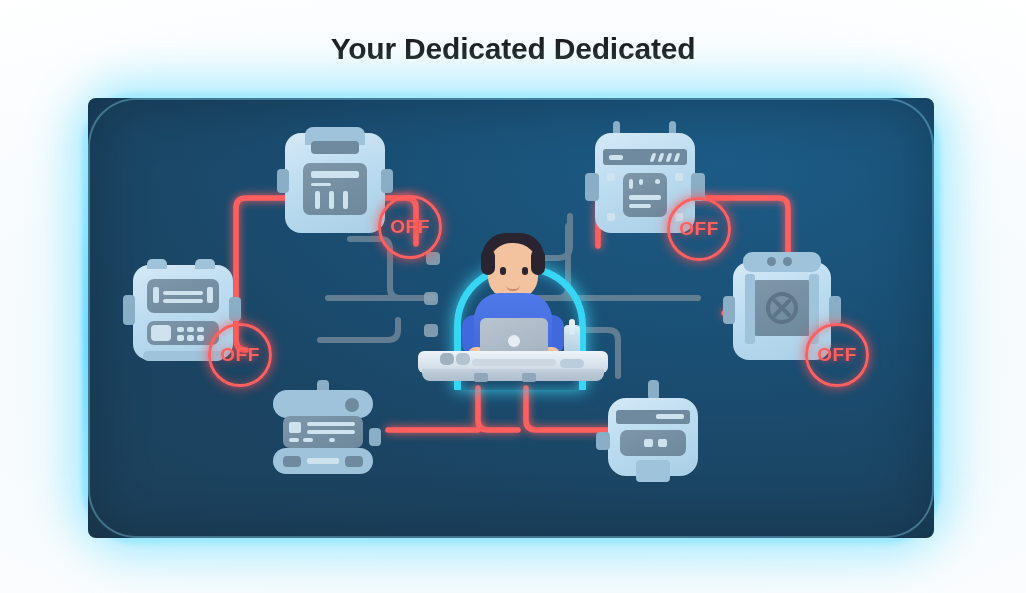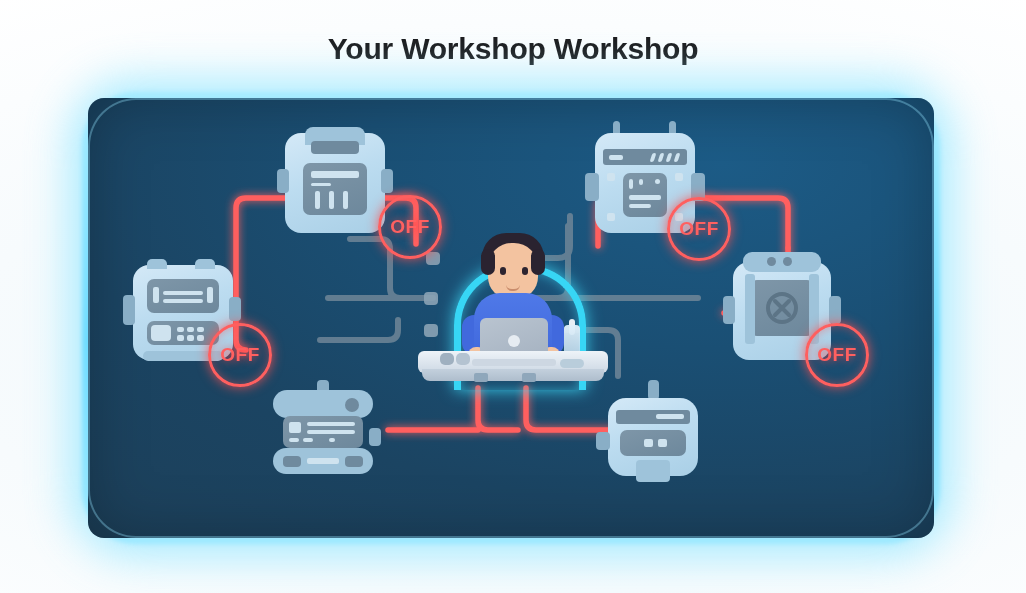--- a/index.html
+++ b/index.html
@@ -29,21 +29,21 @@
     position:absolute;inset:-18px;border-radius:62px;
     background:#8fe6ff;
     filter:blur(22px);opacity:.75;
   }
   .panel-ring{
     position:absolute;inset:-6px;border-radius:54px;
     background:linear-gradient(180deg,#a7ecff,#6fdcff 55%,#9fe9ff);
     filter:blur(2px);
   }
   .panel{
-    position:absolute;inset:0;border-radius:16px;overflow:hidden;
+    position:absolute;inset:0;border-radius:8px;overflow:hidden;
     background:
       radial-gradient(120% 120% at 75% 15%, #1c5b86 0%, #1a4f74 35%, #1b4462 65%, #1d3f58 100%);
     box-shadow:inset 0 0 60px rgba(0,0,0,.25);
   }
   .panel::after{
     content:"";position:absolute;inset:0;border-radius:48px;
     box-shadow:inset 0 0 0 2px rgba(150,230,255,.35);
   }
   
   .traces{position:absolute;inset:0;}
@@ -142,21 +142,21 @@
   }
   .pen{position:absolute;left:151px;top:96px;width:6px;height:16px;background:#e8eef4;border-radius:3px;}
   .cup-base{position:absolute;left:142px;top:136px;width:24px;height:9px;background:#b9cddb;border-radius:5px;}
   .plug{position:absolute;width:14px;height:9px;background:#8fa7bb;border-radius:2px;}
 </style>
 </head>
 <body>
 
 <div class="page-bg"></div>
 
-<div class="title">Your Workshop Workshop</div>
+<div class="title">Your Dedicated Dedicated</div>
 
 <div class="panel-wrap">
   <div class="panel-glow"></div>
   <div class="panel-ring"></div>
   <div class="panel">
 
     <svg class="traces" viewBox="0 0 846 440">
       <g stroke="#6f8698" stroke-width="6" fill="none" stroke-linecap="round" opacity="0.85">
         <path d="M262,141 H292 Q302,141 302,151 V190 Q302,200 312,200 H340"></path>
         <path d="M240,200 H345"></path>

